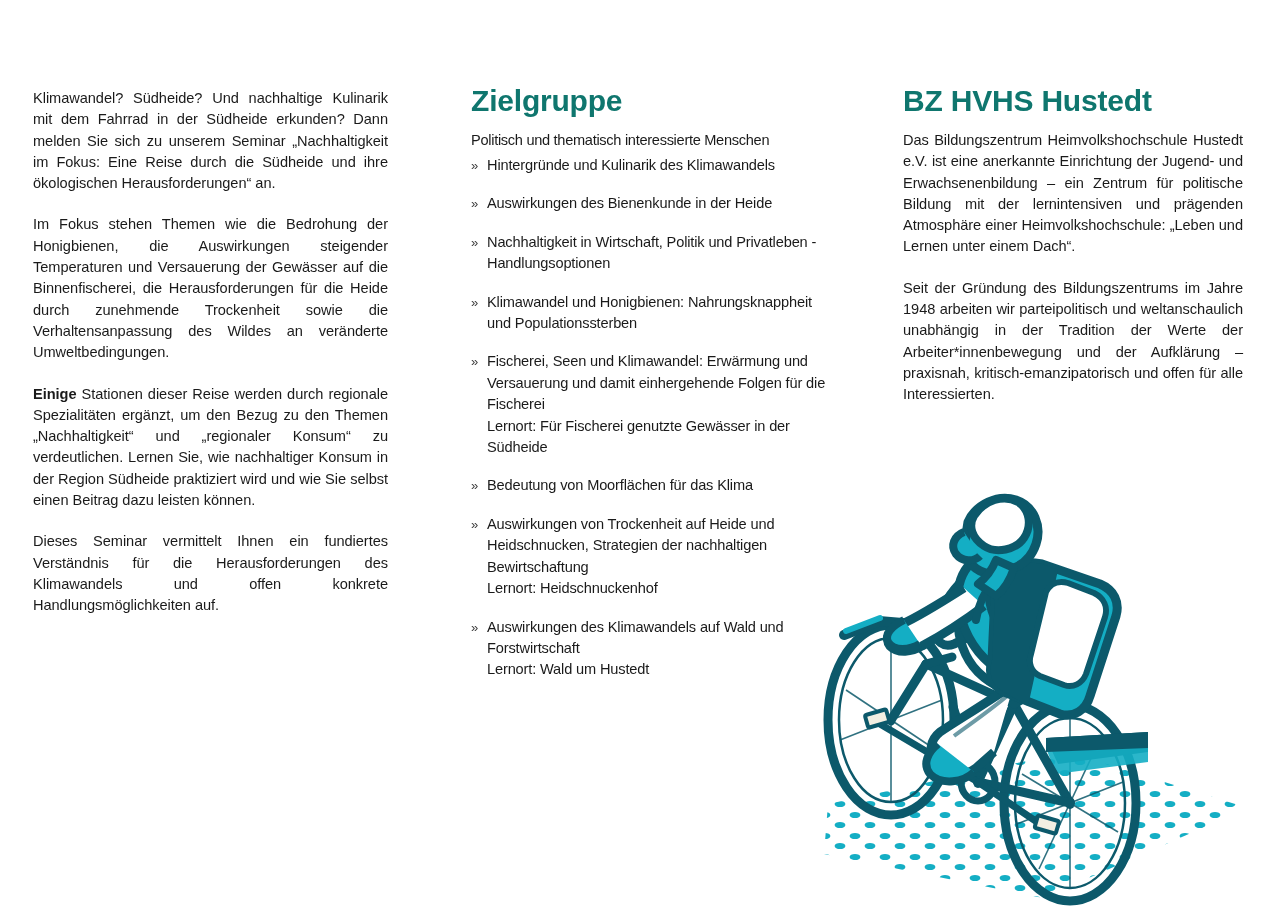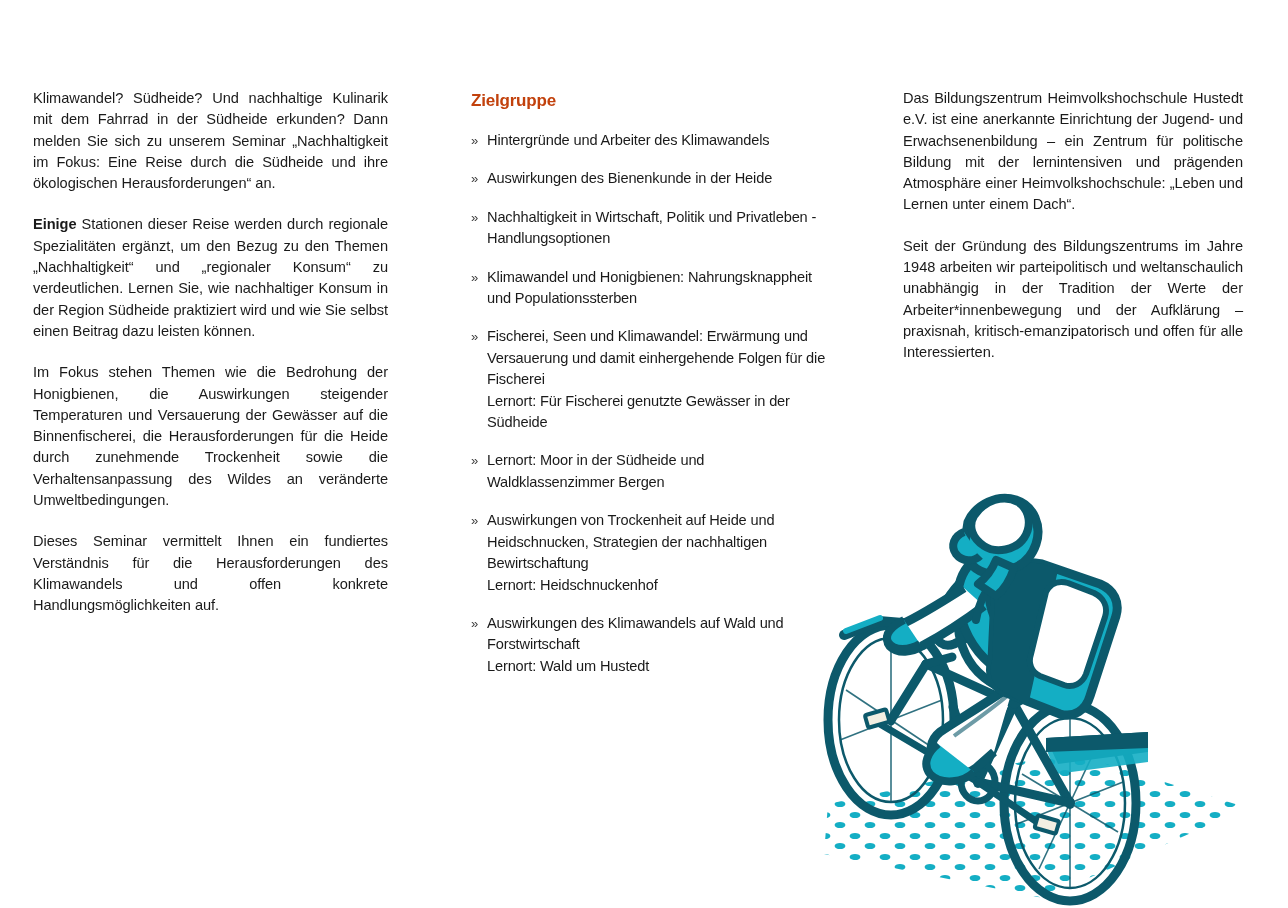--- a/index.html
+++ b/index.html
@@ -26,23 +26,23 @@
   .col {
     position: absolute;
     top: 88px;
   }
   #col-left  { left: 33px;  width: 355px; }
   #col-mid   { left: 471px; width: 356px; }
   #col-right { left: 903px; width: 340px; }
 
   
   .heading {
-    color: #c2410c;
+    color: #0f766e;
     font-weight: bold;
-    font-size: 17px;
+    font-size: 30px;
     line-height: 26px;
     letter-spacing: -0.2px;
     margin: 0 0 16px 0;
     white-space: nowrap;
   }
   .heading.second {
     margin-top: 28px;
   }
   p.body {
     font-size: 14.6px;
@@ -101,36 +101,37 @@
   #illustration svg { display: block; width: 100%; height: 100%; }
 </style>
 </head>
 <body>
 
 <div class="page">
 
   <div class="col" id="col-left">
     <p class="body">Klimawandel? Südheide? Und nachhaltige Kulinarik mit dem Fahrrad in der Südheide erkunden? Dann melden Sie sich zu unserem Seminar „Nachhaltigkeit im Fokus: Eine Reise durch die Südheide und ihre ökologischen Herausforderungen“ an.</p>
 
+    <p class="body">Im Fokus stehen Themen wie die Bedrohung der Honigbienen, die Auswirkungen steigender Temperaturen und Versauerung der Gewässer auf die Binnenfischerei, die Herausforderungen für die Heide durch zunehmende Trockenheit sowie die Verhaltensanpassung des Wildes an veränderte Umweltbedingungen.</p>
+
     <p class="body"><span class="lead-bold">Einige</span><span> Stationen dieser Reise werden durch regionale Spezialitäten ergänzt, um den Bezug zu den Themen „Nachhaltigkeit“ und „regionaler Konsum“ zu verdeutlichen. Lernen Sie, wie nachhaltiger Konsum in der Region Südheide praktiziert wird und wie Sie selbst einen Beitrag dazu leisten können.</span></p>
-
-    <p class="body">Im Fokus stehen Themen wie die Bedrohung der Honigbienen, die Auswirkungen steigender Temperaturen und Versauerung der Gewässer auf die Binnenfischerei, die Herausforderungen für die Heide durch zunehmende Trockenheit sowie die Verhaltensanpassung des Wildes an veränderte Umweltbedingungen.</p>
 
     <p class="body">Dieses Seminar vermittelt Ihnen ein fundiertes Verständnis für die Herausforderungen des Klimawandels und offen konkrete Handlungsmöglichkeiten auf.</p>
   </div>
 
   <div class="col" id="col-mid">
     <h2 class="heading">Zielgruppe</h2>
 
+    <p class="subline">Politisch und thematisch interessierte Menschen</p>
 
 
     <ul class="bullets">
       <li>
         <span class="bullet-mark">»</span>
-        <span class="item-main">Hintergründe und Arbeiter des Klimawandels</span>
+        <span class="item-main">Hintergründe und Kulinarik des Klimawandels</span>
 
       </li>
       <li>
         <span class="bullet-mark">»</span>
         <span class="item-main">Auswirkungen des Bienenkunde in der Heide</span>
 
       </li>
       <li>
         <span class="bullet-mark">»</span>
         <span class="item-main">Nachhaltigkeit in Wirtschaft, Politik und Privatleben - Handlungsoptionen</span>
@@ -140,36 +141,37 @@
         <span class="bullet-mark">»</span>
         <span class="item-main">Klimawandel und Honigbienen: Nahrungsknappheit und Populationssterben</span>
       </li>
       <li>
         <span class="bullet-mark">»</span>
         <span class="item-main">Fischerei, Seen und Klimawandel: Erwärmung und Versauerung und damit einhergehende Folgen für die Fischerei</span>
         <span class="item-note">Lernort: Für Fischerei genutzte Gewässer in der Südheide</span>
       </li>
       <li>
         <span class="bullet-mark">»</span>
-        <span class="item-note">Lernort: Moor in der Südheide und Waldklassenzimmer Bergen</span>
+        <span class="item-main">Bedeutung von Moorflächen für das Klima</span>
       </li>
       <li>
         <span class="bullet-mark">»</span>
         <span class="item-main">Auswirkungen von Trockenheit auf Heide und Heidschnucken, Strategien der nachhaltigen Bewirtschaftung</span>
         <span class="item-note">Lernort: Heidschnuckenhof</span>
       </li>
       <li>
         <span class="bullet-mark">»</span>
         <span class="item-main">Auswirkungen des Klimawandels auf Wald und Forstwirtschaft</span>
         <span class="item-note">Lernort: Wald um Hustedt</span>
       </li>
     </ul>
   </div>
 
   <div class="col" id="col-right">
+    <h2 class="heading">BZ HVHS Hustedt</h2>
 
     <p class="body">Das Bildungszentrum Heimvolkshochschule Hustedt e.V. ist eine anerkannte Einrichtung der Jugend- und Erwachsenenbildung – ein Zentrum für politische Bildung mit der lernintensiven und prägenden Atmosphäre einer Heimvolkshochschule: „Leben und Lernen unter einem Dach“.</p>
 
     <p class="body">Seit der Gründung des Bildungszentrums im Jahre 1948 arbeiten wir parteipolitisch und weltanschaulich unabhängig in der Tradition der Werte der Arbeiter*innenbewegung und der Aufklärung – praxisnah, kritisch-emanzipatorisch und offen für alle Interessierten.</p>
   </div>
 
   <div id="illustration">
     <svg viewBox="0 0 460 456" xmlns="http://www.w3.org/2000/svg" role="img">
       <defs>
         <pattern id="groundDots" x="0" y="0" width="30" height="21" patternUnits="userSpaceOnUse">

